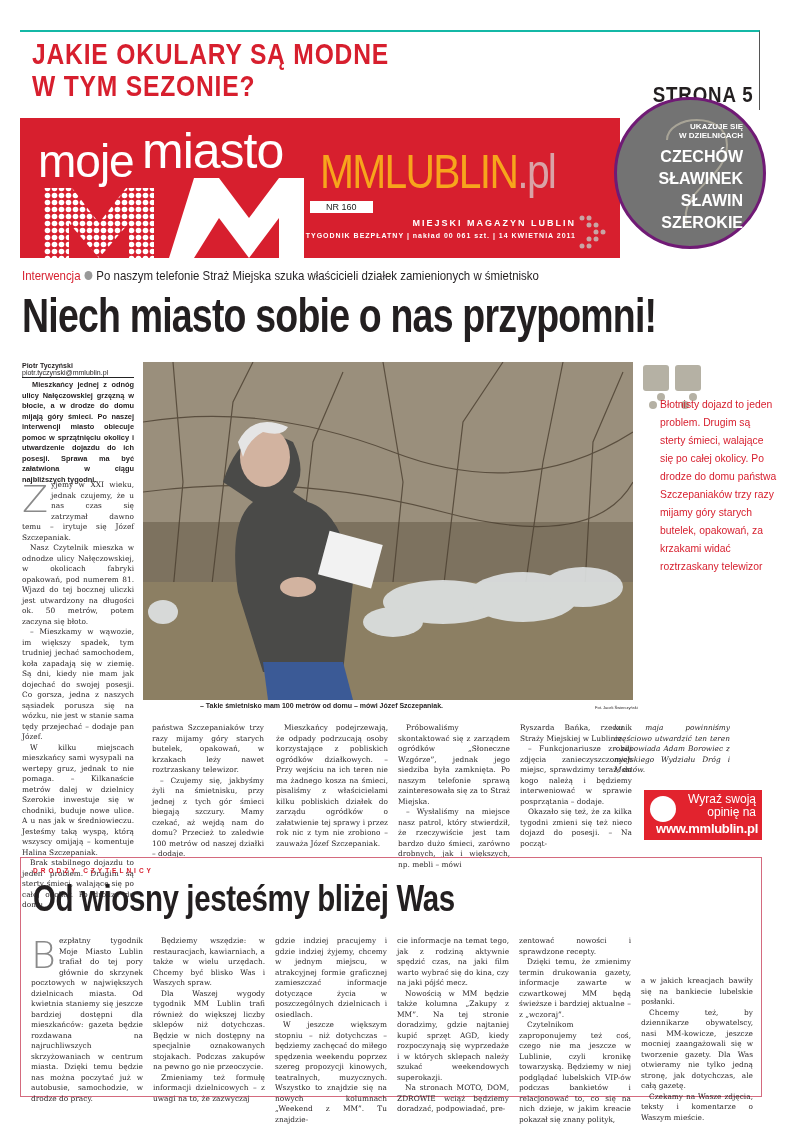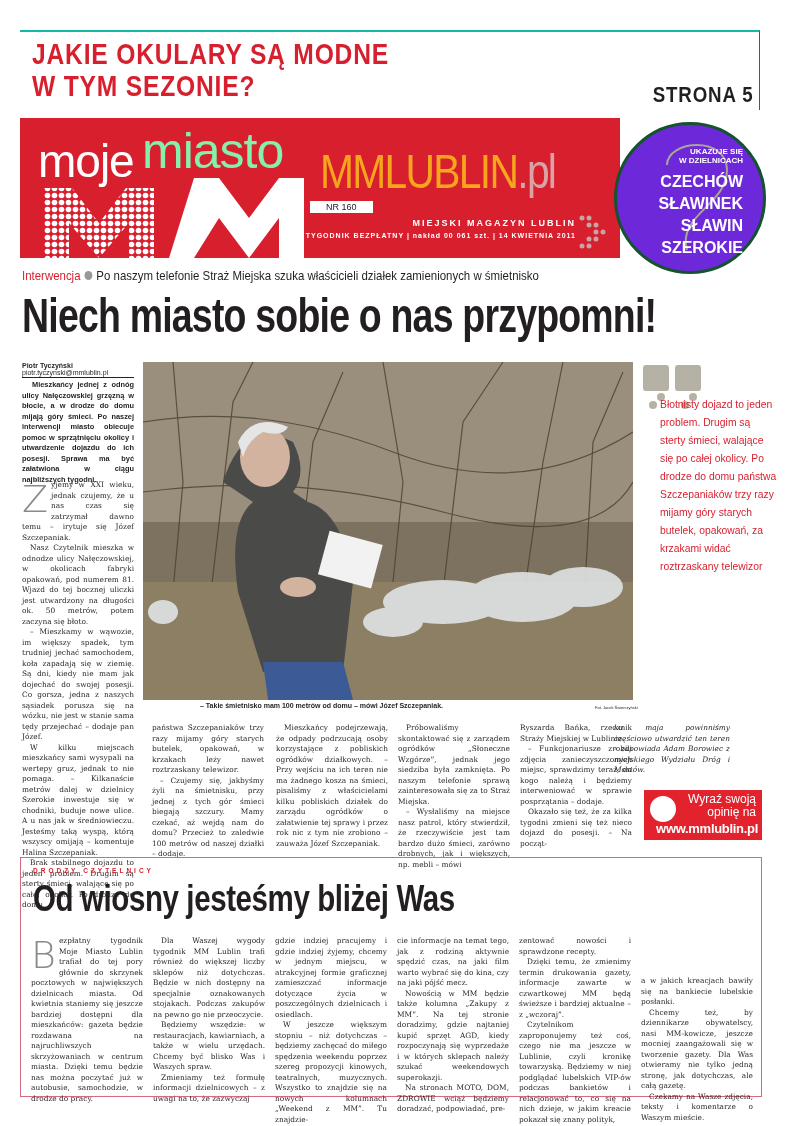--- a/index.html
+++ b/index.html
@@ -12,35 +12,35 @@
     font-weight: bold; font-size: 30px; line-height: 32px; color: #d71f2e; letter-spacing: 1px;
     transform: scaleX(0.82); transform-origin: left top; }
   .teaser-page { position: absolute; right: 6px; top: 50px; font-family: "Liberation Sans", sans-serif;
     font-weight: bold; font-size: 22px; color: #231f20; letter-spacing: 1px;
     transform: scaleX(0.85); transform-origin: right top; }
 
   .masthead { position: absolute; left: 20px; top: 118px; width: 600px; height: 140px; background: #d71f2e; overflow: hidden; }
   .mast-moje { position: absolute; left: 18px; top: 16px; font-family: "Liberation Sans", sans-serif;
     font-size: 46px; color: #fff; letter-spacing: -1px; }
   .mast-miasto { position: absolute; left: 122px; top: 4px; font-family: "Liberation Sans", sans-serif;
-    font-size: 50px; color: #86efac; letter-spacing: -1px; }
+    font-size: 50px; color: #ffffff; letter-spacing: -1px; }
   .mast-mm { position: absolute; left: 24px; top: 60px; width: 260px; height: 80px; }
   .mast-url { position: absolute; left: 300px; top: 26px; font-family: "Liberation Sans", sans-serif;
     font-size: 48px; color: #f7a51c; letter-spacing: -2px; transform: scaleX(0.85); transform-origin: left top; }
   .mast-url .pl { color: #d9a2a6; font-weight: normal; }
   .mast-nr { position: absolute; left: 290px; top: 83px; background: #fff; color: #222; font-size: 9px;
     font-family: "Liberation Sans", sans-serif; padding: 1px 16px; }
   .mast-sub { position: absolute; right: 44px; top: 100px; font-family: "Liberation Sans", sans-serif; font-weight: bold;
     font-size: 9px; color: #fff; letter-spacing: 2px; }
   .mast-info { position: absolute; right: 44px; top: 114px; font-family: "Liberation Sans", sans-serif; font-weight: bold;
     font-size: 7px; color: #fff; letter-spacing: 1px; white-space: nowrap; }
   .mast-arrow { position: absolute; right: 12px; top: 96px; width: 30px; height: 36px; }
 
-  .districts { position: absolute; left: 614px; top: 122px; width: 152px; height: 152px; border-radius: 50%;
-    background: #6d28d9; border: 3px solid #14532d; }
+  .districts { position: absolute; left: 614px; top: 97px; width: 152px; height: 152px; border-radius: 50%;
+    background: #737373; border: 3px solid #701a75; }
   .districts .lead { position: absolute; right: 20px; top: 22px; text-align: right; font-family: "Liberation Sans", sans-serif;
     font-weight: bold; font-size: 8px; color: #fff; line-height: 9px; }
   .districts .names { position: absolute; right: 20px; top: 46px; text-align: right; font-family: "Liberation Sans", sans-serif;
     font-weight: bold; font-size: 16px; color: #fff; line-height: 22px; }
 
   .kicker { position: absolute; left: 22px; top: 268px; font-family: "Liberation Sans", sans-serif; font-size: 13px;
     transform: scaleX(0.88); transform-origin: left top; white-space: nowrap; }
   .kicker .section { color: #d71f2e; }
   .kicker .dot { display: inline-block; width: 9px; height: 9px; border-radius: 50%; background: #999; margin: 0 4px 0 5px; vertical-align: 0; }
   .kicker .text { color: #231f20; }
@@ -234,22 +234,22 @@
 </div>
 
 <div class="readers-box">
   <div class="readers-label">DRODZY CZYTELNICY</div>
   <h2 class="readers-title">Od wiosny jesteśmy bliżej Was</h2>
 
   <div class="col" style="left:10px; top:78px; width:112px;">
     <p class="noind"><span class="dropcap">B</span><span>ezpłatny tygodnik Moje Miasto Lublin trafiał do tej pory głównie do skrzynek pocztowych w największych dzielnicach miasta. Od kwietnia staniemy się jeszcze bardziej dostępni dla mieszkańców: gazeta będzie rozdawana na najruchliwszych skrzyżowaniach w centrum miasta. Dzięki temu będzie nas można poczytać już w autobusie, samochodzie, w drodze do pracy.</span></p>
   </div>
   <div class="col" style="left:132px; top:78px; width:112px;">
+    <p>Będziemy wszędzie: w restauracjach, kawiarniach, a także w wielu urzędach. Chcemy być blisko Was i Waszych spraw.</p>
     <p>Dla Waszej wygody tygodnik MM Lublin trafi również do większej liczby sklepów niż dotychczas. Będzie w nich dostępny na specjalnie oznakowanych stojakach. Podczas zakupów na pewno go nie przeoczycie.</p>
-    <p>Będziemy wszędzie: w restauracjach, kawiarniach, a także w wielu urzędach. Chcemy być blisko Was i Waszych spraw.</p>
     <p>Zmieniamy też formułę informacji dzielnicowych – z uwagi na to, że zazwyczaj</p>
   </div>
   <div class="col" style="left:254px; top:78px; width:112px;">
     <p class="noind">gdzie indziej pracujemy i gdzie indziej żyjemy, chcemy w jednym miejscu, w atrakcyjnej formie graficznej zamieszczać informacje dotyczące życia w poszczególnych dzielnicach i osiedlach.</p>
     <p>W jeszcze większym stopniu – niż dotychczas – będziemy zachęcać do miłego spędzenia weekendu poprzez szereg propozycji kinowych, teatralnych, muzycznych. Wszystko to znajdzie się na nowych kolumnach „Weekend z MM”. Tu znajdzie-</p>
   </div>
   <div class="col" style="left:376px; top:78px; width:112px;">
     <p class="noind">cie informacje na temat tego, jak z rodziną aktywnie spędzić czas, na jaki film warto wybrać się do kina, czy na jaki pójść mecz.</p>
     <p>Nowością w MM będzie także kolumna „Zakupy z MM”. Na tej stronie doradzimy, gdzie najtaniej kupić sprzęt AGD, kiedy rozpoczynają się wyprzedaże i w których sklepach należy szukać weekendowych superokazji.</p>
     <p>Na stronach MOTO, DOM, ZDROWIE wciąż będziemy doradzać, podpowiadać, pre-</p>

